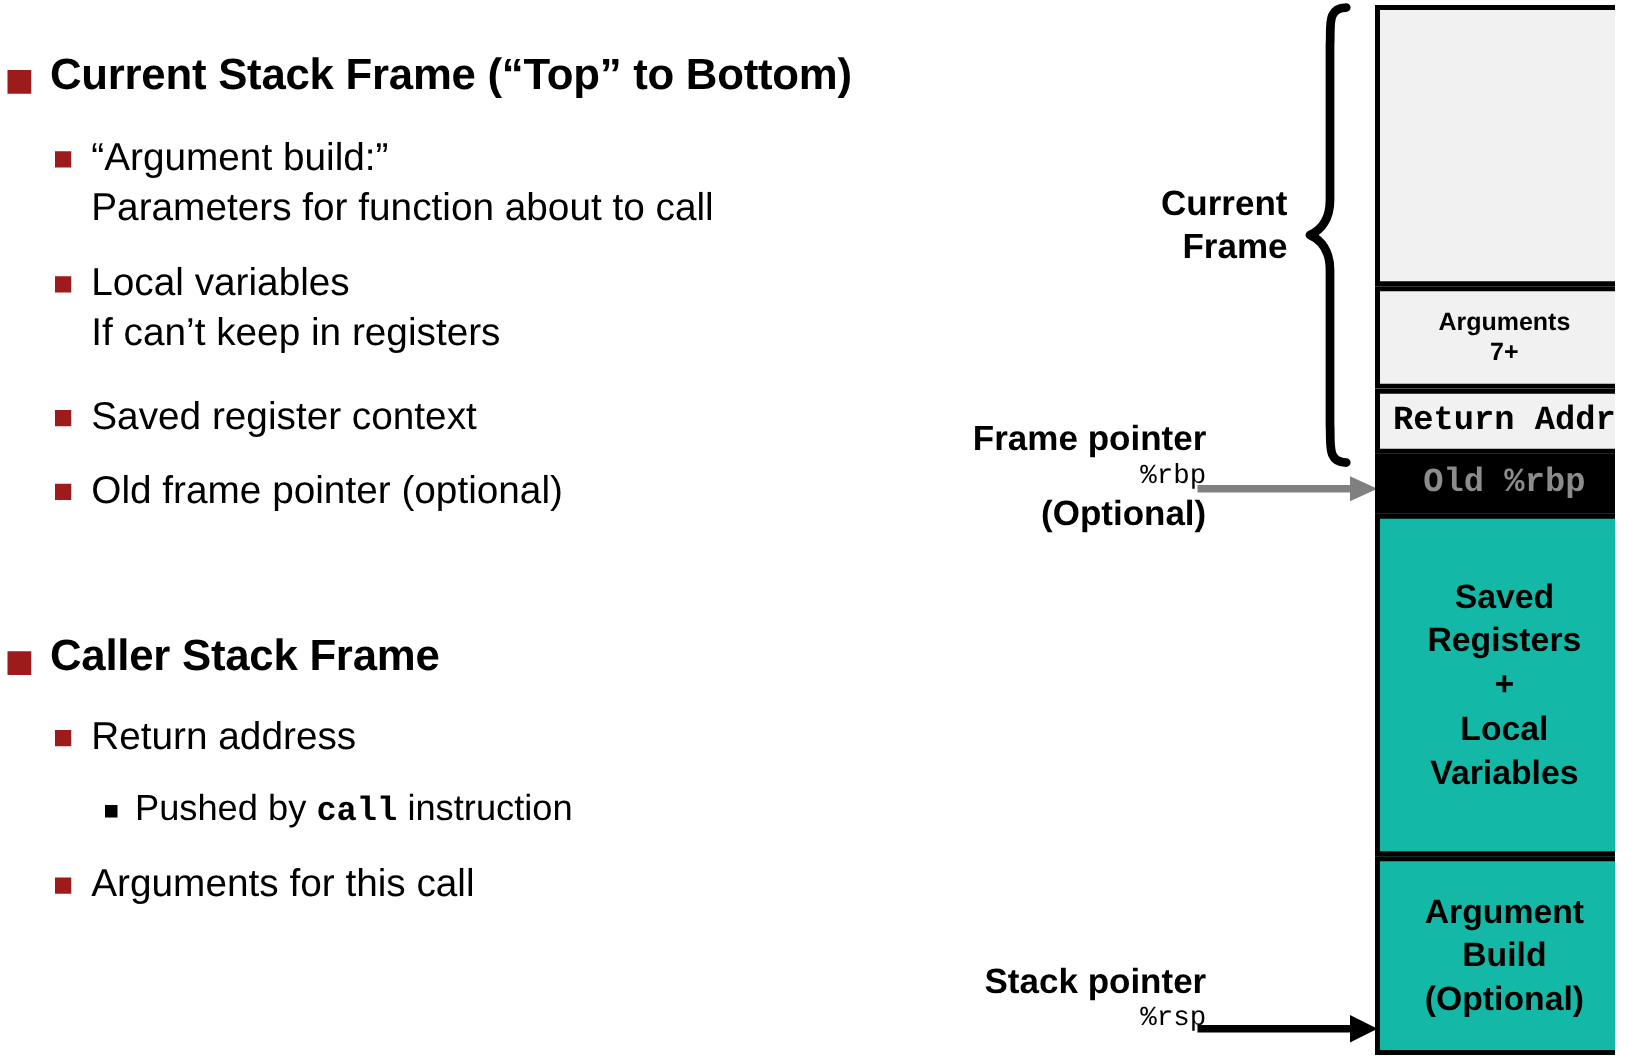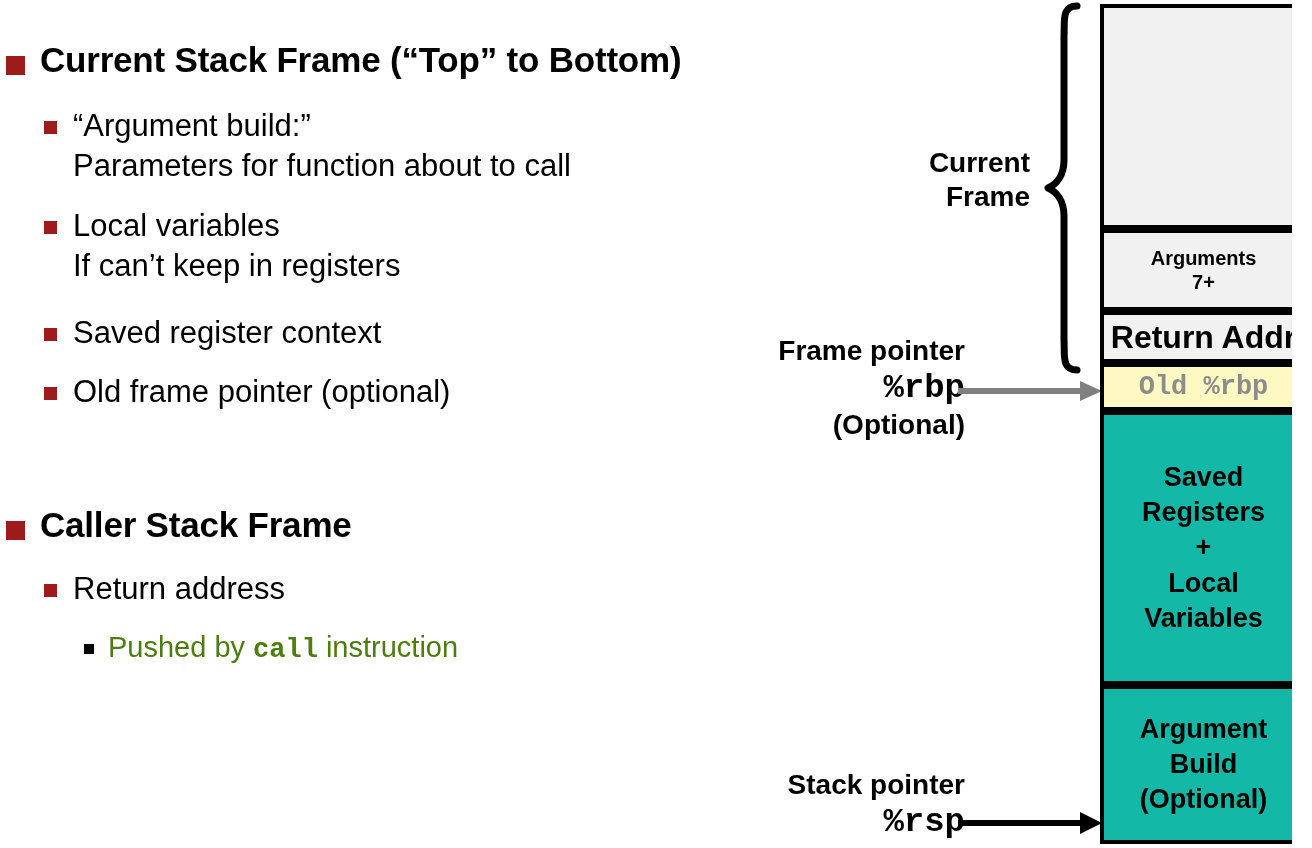--- a/index.html
+++ b/index.html
@@ -81,21 +81,21 @@
   .l3-bullet {
     width: 10px;
     height: 10px;
     background: #000000;
     flex: 0 0 auto;
     margin-top: 15px;
     margin-right: 14px;
   }
   .l3-text {
     font-size: 29px;
-    color: #4d7c0f;
+    color: #000000;
     line-height: 1.25;
     white-space: nowrap;
   }
   .mono {
     font-family: "Liberation Mono", "DejaVu Sans Mono", monospace;
     font-weight: bold;
     font-size: 0.93em;
   }
 
   
@@ -117,37 +117,37 @@
     flex-direction: column;
     align-items: center;
     justify-content: center;
     text-align: center;
     font-weight: bold;
     color: #000000;
   }
   .sbox-line { display: block; white-space: nowrap; }
 
   .fill-light  { background: #F1F1F1; }
-  .fill-gray   { background: #fef9c3; }
+  .fill-gray   { background: #000000; }
   .fill-lav    { background: #14b8a6; }
 
   
   .dlabel {
     position: absolute;
     text-align: right;
     font-weight: bold;
     color: #000000;
     font-size: 28px;
     line-height: 1.2;
     white-space: nowrap;
   }
   .dlabel .regmono {
     font-family: "Liberation Mono", "DejaVu Sans Mono", monospace;
-    font-weight: bold;
-    font-size: 34px;
+    font-weight: normal;
+    font-size: 22px;
   }
 
   .arrowsvg { position: absolute; }
   .bracesvg { position: absolute; }
 </style>
 </head>
 <body>
 
 <div id="slide">
 
@@ -192,20 +192,24 @@
     <div class="blk l2" style="left:44px; top:569px;justify-content:space-between;">
       <span class="l2-bullet"></span>
       <span class="l2-text">Return address</span>
     </div>
 
     <div class="blk l3" style="left:84px; top:629px;">
       <span class="l3-bullet"></span>
       <span class="l3-text"><span>Pushed by </span><span class="mono">call</span><span> instruction</span></span>
     </div>
 
+    <div class="blk l2" style="left:44px; top:687px;">
+      <span class="l2-bullet"></span>
+      <span class="l2-text">Arguments for this call</span>
+    </div>
 
   </div>
 
   <div id="diagram">
 
     <svg class="bracesvg" style="left:283px; top:0px;" width="50" height="380" viewBox="0 0 50 380">
       <path d="M 34 6 C 18 6 22 22 21 36 L 21 160 C 21 175 14 184 5 188 C 14 192 21 201 21 216 L 21 340 C 22 354 18 370 34 370" fill="none" stroke="#000000" stroke-width="7" stroke-linecap="round" stroke-linejoin="round"></path>
     </svg>
 
     <div class="dlabel" style="left:80px; top:146px; width:190px;">
@@ -234,21 +238,21 @@
       <polygon points="124,4 146,15 124,26" fill="#000000"></polygon>
     </svg>
 
     <div class="sbox fill-light" style="top:4px; height:225px;"></div>
 
     <div class="sbox fill-light" style="top:229px; height:82px; font-size:20px; line-height:1.22;">
       <span class="sbox-line">Arguments</span>
       <span class="sbox-line">7+</span>
     </div>
 
-    <div class="sbox fill-light" style="top:311px; height:52px; font-size:32px;">
+    <div class="sbox fill-light" style="top:311px; height:52px; font-size:27px;font-family:Liberation Mono, monospace;">
       <span class="sbox-line">Return Addr</span>
     </div>
 
     <div class="sbox fill-gray" style="top:363px; height:48px; font-size:27px; color:#8C8C8C;
          font-family:'Liberation Mono','DejaVu Sans Mono',monospace;">
       <span class="sbox-line">Old %rbp</span>
     </div>
 
     <div class="sbox fill-lav" style="top:411px; height:274px; font-size:27px; line-height:1.30;">
       <span class="sbox-line">Saved</span>

